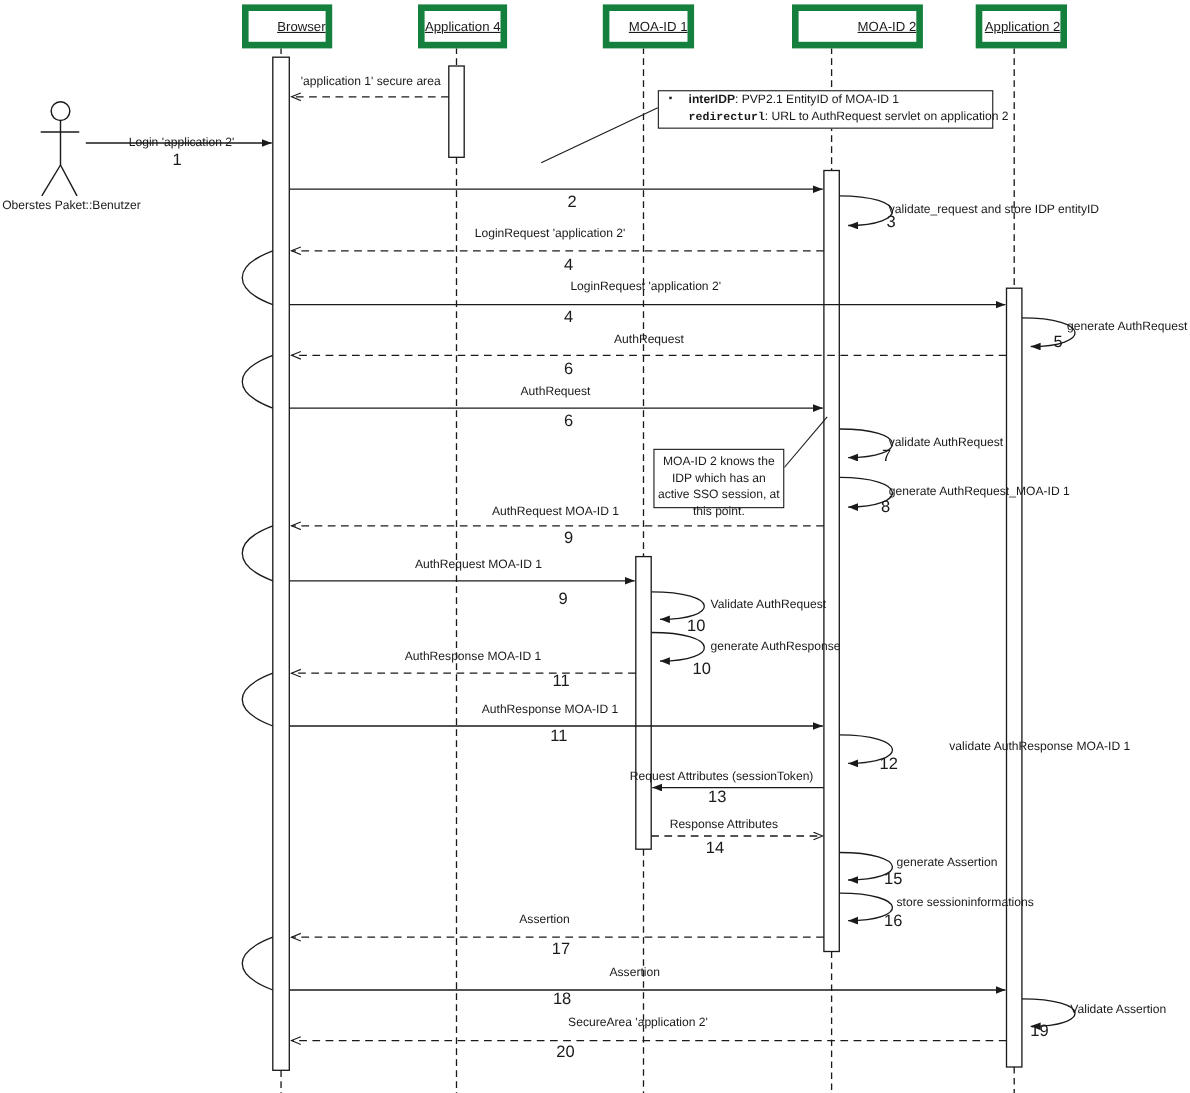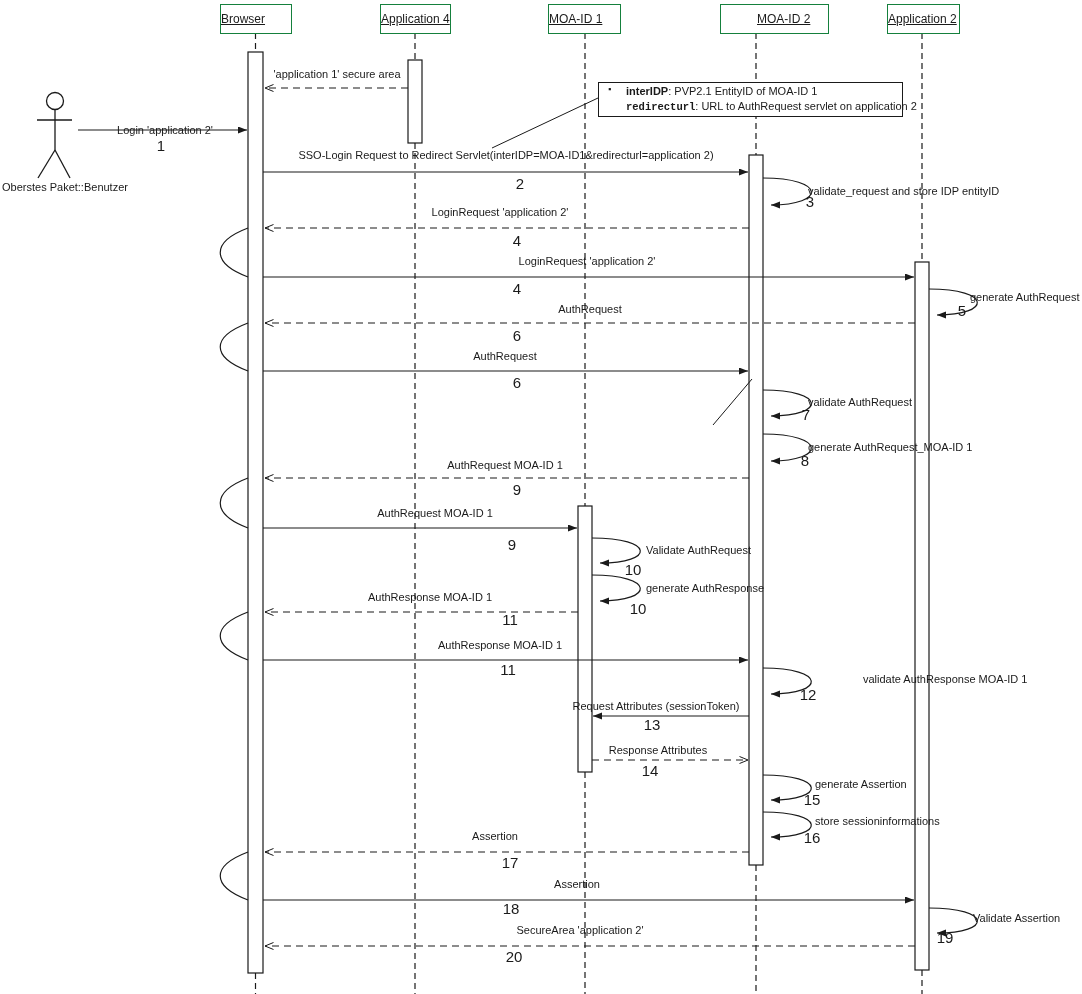--- a/index.html
+++ b/index.html
@@ -1,20 +1,20 @@
 <!DOCTYPE html>
 <html><head>
 <meta charset="utf-8">
 <style>
   html,body{margin:0;padding:0;background:#fff;}
   #stage{position:relative;width:1082px;height:994px;background:#fff;overflow:hidden;
          font-family:"Liberation Sans",sans-serif;color:#1a1a1a;}
   svg{position:absolute;left:0;top:0;}
-  .lbox{position:absolute;height:28px;border:1px solid #15803d;background:#fff;
-        text-align:left;line-height:28px;font-size:12px;}
+  .lbox{position:absolute;height:28px;border:6px solid #15803d;background:#fff;
+        text-align:right;line-height:28px;font-size:12px;}
   .lbox span{text-decoration:underline;}
   .mlabel{position:absolute;font-size:11px;white-space:nowrap;transform:translateX(-50%);}
   .mlabel-l{position:absolute;font-size:11px;white-space:nowrap;}
   .mnum{position:absolute;font-size:15px;white-space:nowrap;transform:translateX(-50%);}
   .note{position:absolute;border:1px solid #1a1a1a;background:#fff;font-size:11px;}
   #note1{left:598px;top:82px;width:303px;height:33px;}
   #note1 .bullet{position:absolute;left:9px;top:1px;font-size:9px;}
   #note1 .l1{position:absolute;left:27px;top:2px;white-space:nowrap;}
   #note1 .l2{position:absolute;left:27px;top:17px;white-space:nowrap;}
   .bterm{font-weight:bold;}
@@ -119,24 +119,24 @@
   <div class="lbox" style="left:720px;top:4px;width:71px;padding-left:36px;"><span>MOA-ID 2</span></div>
   <div class="lbox" style="left:887px;top:4px;width:71px;"><span>Application 2</span></div>
 
   <div class="alabel">Oberstes Paket::Benutzer</div>
 
   <div id="note1" class="note">
     <span class="bullet">▪</span>
     <span class="l1"><span class="bterm">interIDP</span><span>: PVP2.1 EntityID of MOA-ID 1</span></span>
     <span class="l2"><span class="bterm2">redirecturl</span><span>: URL to AuthRequest servlet on application 2</span></span>
   </div>
+  <div id="note2" class="note">MOA-ID 2 knows the IDP which has an active SSO session, at this point.</div>
 
   <div class="mlabel" style="left:337px;top:68px;">'application 1' secure area</div>
   <div class="mlabel" style="left:165px;top:124px;">Login 'application 2'</div>
-  <div class="mlabel" style="left:506px;top:149px;">SSO-Login Request to Redirect Servlet(interIDP=MOA-ID1&amp;redirecturl=application 2)</div>
   <div class="mlabel-l" style="left:808px;top:185px;">validate_request and store IDP entityID</div>
   <div class="mlabel" style="left:500px;top:206px;">LoginRequest 'application 2'</div>
   <div class="mlabel" style="left:587px;top:255px;">LoginRequest 'application 2'</div>
   <div class="mlabel-l" style="left:970px;top:291px;">generate AuthRequest</div>
   <div class="mlabel" style="left:590px;top:303px;">AuthRequest</div>
   <div class="mlabel" style="left:505px;top:350px;">AuthRequest</div>
   <div class="mlabel-l" style="left:808px;top:396px;">validate AuthRequest</div>
   <div class="mlabel-l" style="left:808px;top:441px;">generate AuthRequest_MOA-ID 1</div>
   <div class="mlabel" style="left:505px;top:459px;">AuthRequest MOA-ID 1</div>
   <div class="mlabel" style="left:435px;top:507px;">AuthRequest MOA-ID 1</div>

